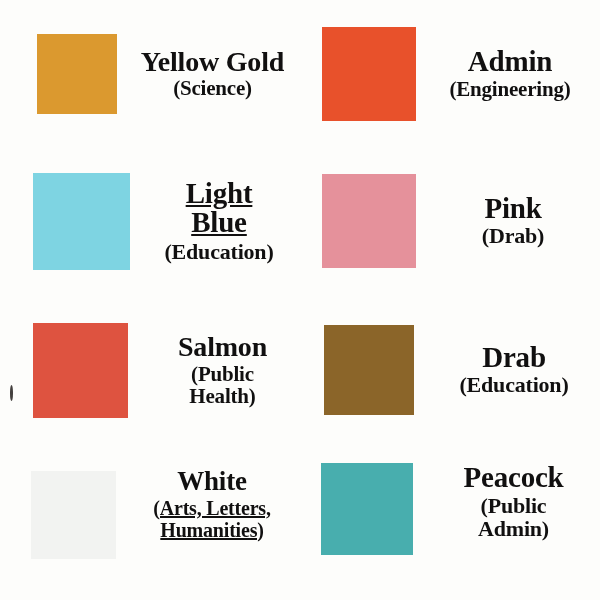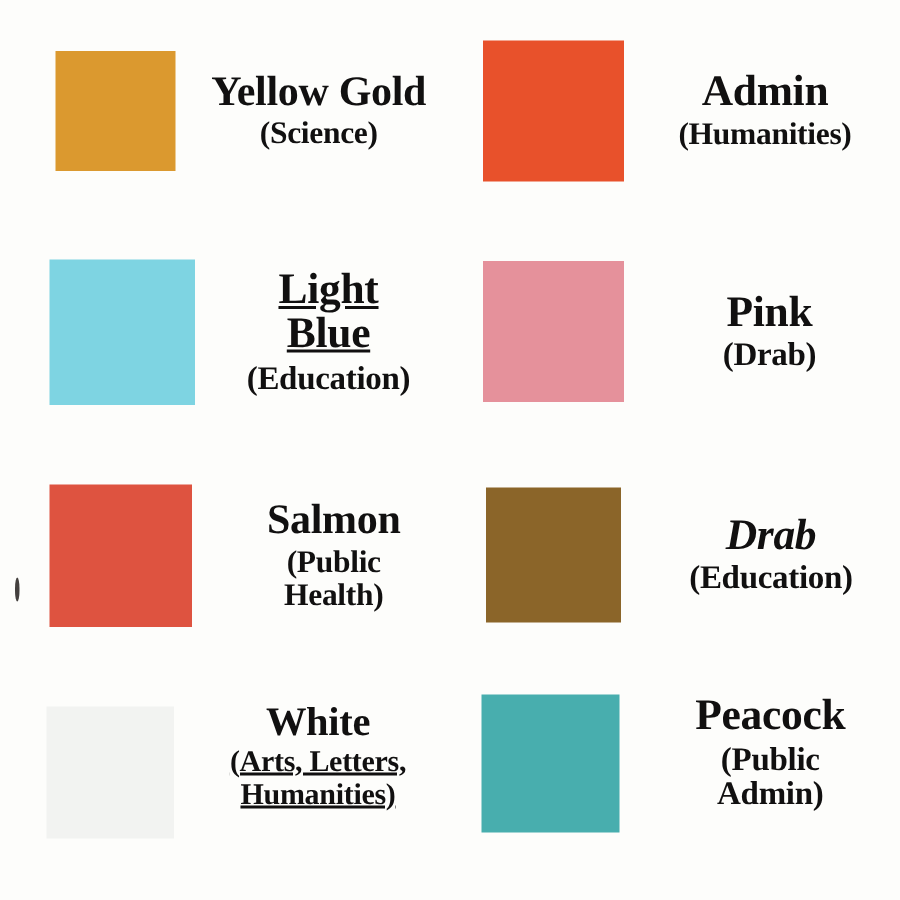--- a/index.html
+++ b/index.html
@@ -103,21 +103,21 @@
   
   .cell-4 .swatch-wrap { padding-left: 33px; }
   .cell-4 .swatch { width: 95px; height: 95px; }
   .cell-4 .label { padding-left: 21px; padding-right: 4px; }
   .cell-4 .name { font-size: 28px; }
   .cell-4 .dept { font-size: 21px; line-height: 1.05; }
 
   .cell-5 .swatch-wrap { padding-left: 24px; }
   .cell-5 .swatch { width: 90px; height: 90px; }
   .cell-5 .label { padding-left: 18px; padding-right: 4px; }
-  .cell-5 .name { font-size: 29px; font-style: italic; }
+  .cell-5 .name { font-size: 29px; }
   .cell-5 .dept { font-size: 22px; }
 
   
   .cell-6 { align-items: flex-start; padding-top: 22px; }
   .cell-6 .swatch-wrap { padding-left: 31px; padding-top: 3px; }
   .cell-6 .swatch { width: 85px; height: 88px; }
   .cell-6 .label { padding-left: 12px; padding-right: 4px; }
   .cell-6 .name { font-size: 27px; }
   .cell-6 .dept { font-size: 20px; line-height: 1.1; text-decoration: underline; }
 
@@ -155,21 +155,21 @@
       <div class="dept">(Science)</div>
     </div>
   </div>
 
   <div class="cell cell-1">
     <div class="swatch-wrap">
       <div class="swatch" style="background-color: rgb(232, 81, 43);"></div>
     </div>
     <div class="label">
       <div class="name">Admin</div>
-      <div class="dept">(Humanities)</div>
+      <div class="dept">(Engineering)</div>
     </div>
   </div>
 
   <div class="cell cell-2">
     <div class="swatch-wrap">
       <div class="swatch" style="background-color: rgb(126, 212, 226);"></div>
     </div>
     <div class="label">
       <div class="name">Light
 Blue</div>

